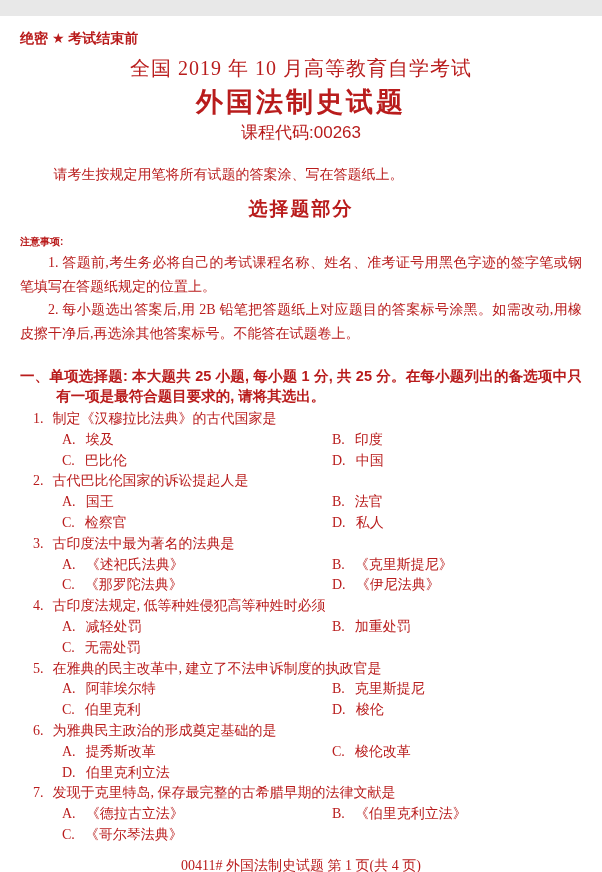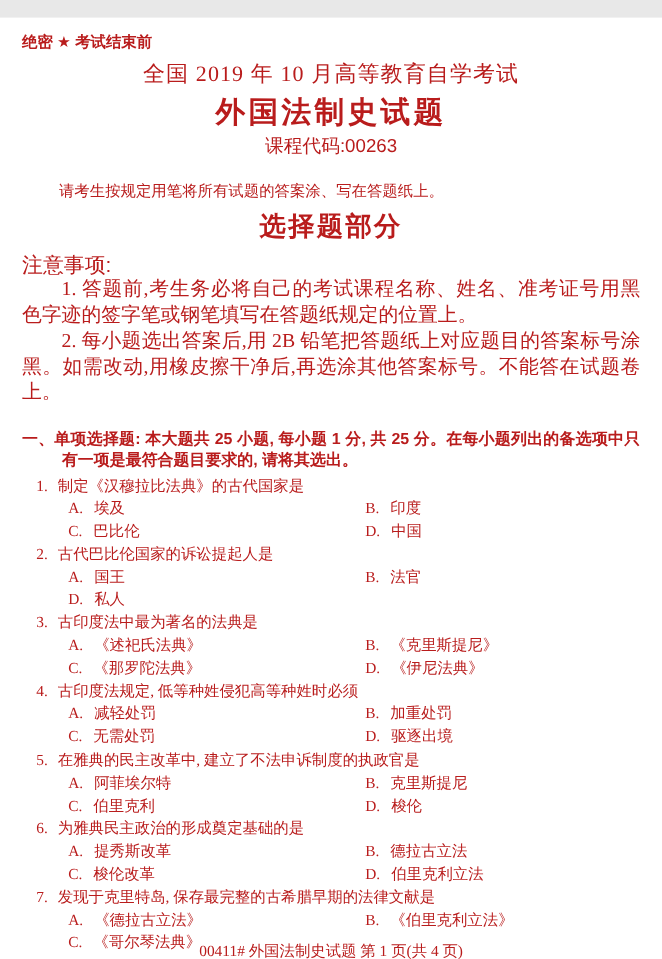--- a/index.html
+++ b/index.html
@@ -30,30 +30,30 @@
   .course-code {
     text-align:center; font-size:17px; line-height:21px;
     font-weight:normal; margin-top:3px;
     font-family:"Liberation Sans","DejaVu Sans",sans-serif;
   }
   .instruction {
     margin-top:22px; font-size:14px; line-height:19px;
     text-indent:2.4em;
   }
   .section-part {
-    text-align:center; font-size:24px; line-height:25px;
+    text-align:center; font-size:19px; line-height:25px;
     font-weight:bold; margin-top:12px; letter-spacing:2px;
-    font-family:Liberation Mono, monospace;
+    font-family:Liberation Sans, sans-serif;
   }
   .notes-head {
-    font-weight:normal; font-size:19px; line-height:18px; margin-top:12px;
+    font-weight:bold; font-size:10px; line-height:18px; margin-top:12px;
     font-family:"Liberation Sans","DejaVu Sans",sans-serif;
   }
   .note-item {
-    font-size:18px; line-height:23.5px; text-indent:2em;
+    font-size:14px; line-height:23.5px; text-indent:2em;
     text-align:justify;
   }
   .sec1-heading {
     margin-top:22px;
     font-weight:bold; font-size:14.5px; line-height:19.5px;
     font-family:"Liberation Sans","DejaVu Sans",sans-serif;
     padding-left:2.5em; text-indent:-2.5em; text-align:justify;
   }
   .questions { margin-top:3px; }
   .question { font-size:14px; }
@@ -121,20 +121,23 @@
       <span class="q-num">2.</span><span class="q-text">古代巴比伦国家的诉讼提起人是</span>
     </div>
     <div class="q-options">
       <div class="option">
         <span class="opt-label">A.</span><span class="opt-text">国王</span>
       </div>
       <div class="option">
         <span class="opt-label">B.</span><span class="opt-text">法官</span>
       </div>
       <div class="option">
+        <span class="opt-label">C.</span><span class="opt-text">检察官</span>
+      </div>
+      <div class="option">
         <span class="opt-label">D.</span><span class="opt-text">私人</span>
       </div>
     </div>
   </div>
 
   <div class="question">
     <div class="q-stem">
       <span class="q-num">3.</span><span class="q-text">古印度法中最为著名的法典是</span>
     </div>
     <div class="q-options">
@@ -160,23 +163,20 @@
     <div class="q-options">
       <div class="option">
         <span class="opt-label">A.</span><span class="opt-text">减轻处罚</span>
       </div>
       <div class="option">
         <span class="opt-label">B.</span><span class="opt-text">加重处罚</span>
       </div>
       <div class="option">
         <span class="opt-label">C.</span><span class="opt-text">无需处罚</span>
       </div>
-      <div class="option">
-        <span class="opt-label">D.</span><span class="opt-text">驱逐出境</span>
-      </div>
     </div>
   </div>
 
   <div class="question">
     <div class="q-stem">
       <span class="q-num">5.</span><span class="q-text">在雅典的民主改革中, 建立了不法申诉制度的执政官是</span>
     </div>
     <div class="q-options">
       <div class="option">
         <span class="opt-label">A.</span><span class="opt-text">阿菲埃尔特</span>
@@ -195,23 +195,20 @@
 
   <div class="question">
     <div class="q-stem">
       <span class="q-num">6.</span><span class="q-text">为雅典民主政治的形成奠定基础的是</span>
     </div>
     <div class="q-options">
       <div class="option">
         <span class="opt-label">A.</span><span class="opt-text">提秀斯改革</span>
       </div>
       <div class="option">
-        <span class="opt-label">B.</span><span class="opt-text">德拉古立法</span>
-      </div>
-      <div class="option">
         <span class="opt-label">C.</span><span class="opt-text">梭伦改革</span>
       </div>
       <div class="option">
         <span class="opt-label">D.</span><span class="opt-text">伯里克利立法</span>
       </div>
     </div>
   </div>
 
   <div class="question">
     <div class="q-stem">

